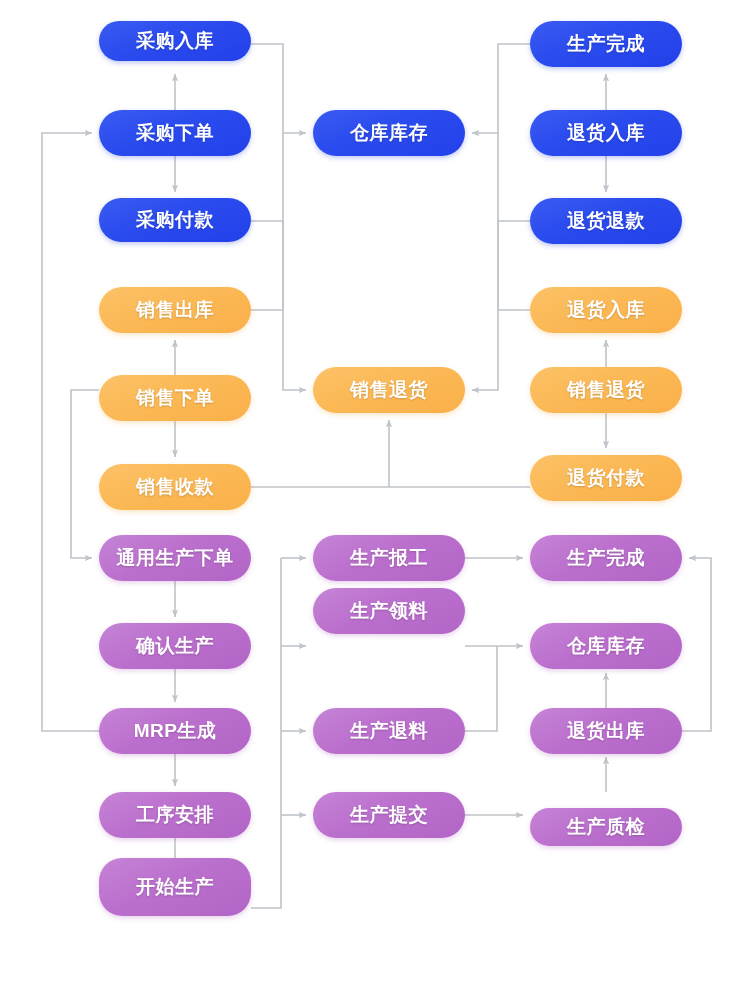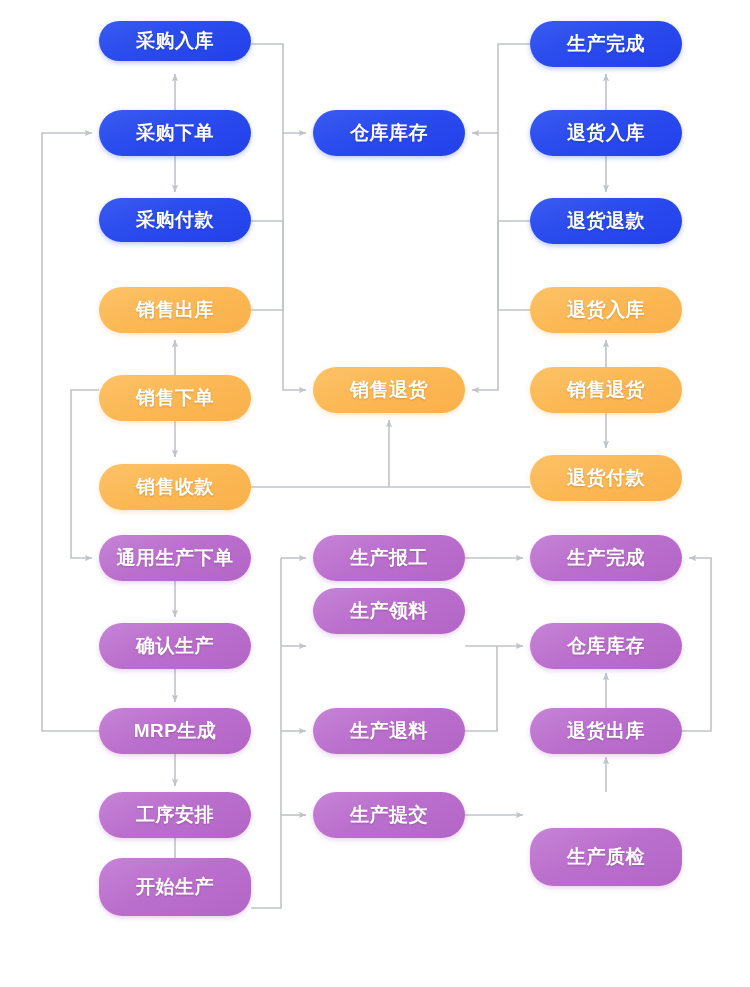--- a/index.html
+++ b/index.html
@@ -173,18 +173,18 @@
       </div>
       <div class="node purple" style="left: 530px; top: 535px; width: 152px; height: 46px;">
         <span class="label">生产完成</span>
       </div>
       <div class="node purple" style="left: 530px; top: 623px; width: 152px; height: 46px;">
         <span class="label">仓库库存</span>
       </div>
       <div class="node purple" style="left: 530px; top: 708px; width: 152px; height: 46px;">
         <span class="label">退货出库</span>
       </div>
-      <div class="node purple" style="left: 530px; top: 828px; width: 152px; height: 58px;">
+      <div class="node purple" style="left: 530px; top: 808px; width: 152px; height: 38px;">
         <span class="label">生产质检</span>
       </div>
     </div>
 
 </div>
 
 </body></html>

